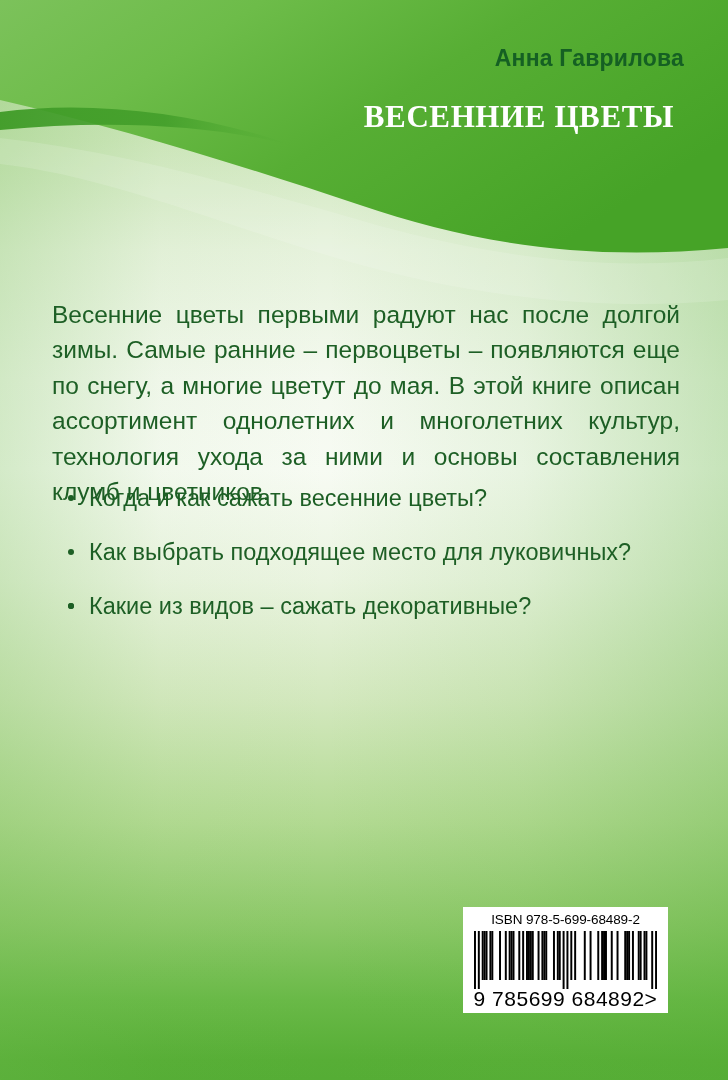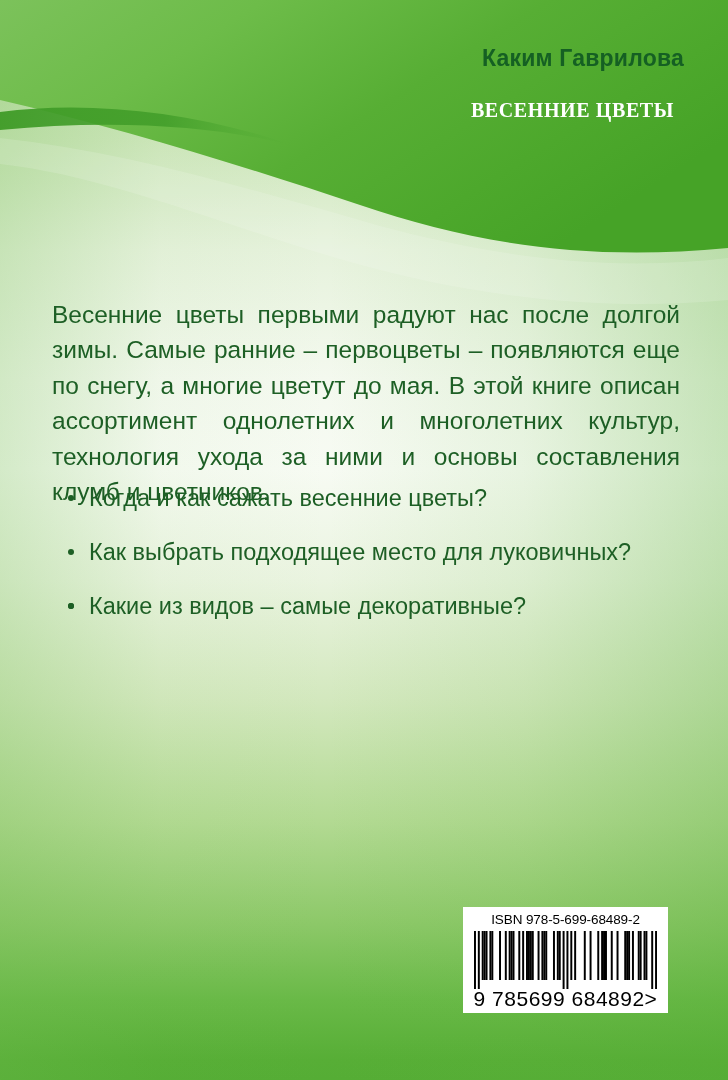--- a/index.html
+++ b/index.html
@@ -73,21 +73,21 @@
     color: #156023;
     letter-spacing: 0.2px;
     white-space: nowrap;
   }
 
   .title {
     position: absolute;
     top: 99px;
     right: 54px;
     font-family: "Liberation Serif", serif;
-    font-size: 20px;
+    font-size: 31px;
     font-weight: bold;
     color: #ffffff;
     letter-spacing: 0.6px;
     white-space: nowrap;
   }
 
   .blurb {
     position: absolute;
     top: 272px;
     left: 52px;
@@ -205,41 +205,41 @@
     <path fill="#ffffff" opacity="0.14" d="M 0,138
              C 130,152 260,192 380,226
              C 500,258 610,272 728,258
              L 728,300
              C 600,312 470,296 350,262
              C 230,228 110,176 0,164 Z"></path>
   </svg>
 
   <div class="content">
 
-    <div class="author">Каким Гаврилова</div>
+    <div class="author">Анна Гаврилова</div>
 
     <div class="title">ВЕСЕННИЕ ЦВЕТЫ</div>
 
     <p class="blurb">Весенние цветы первыми радуют нас после долгой зимы. Самые ранние – первоцветы – появляются еще по снегу, а многие цветут до мая. В этой книге описан ассортимент однолетних и многолетних культур, технология ухода за ними и основы составления клумб и цветников.</p>
 
     <ul class="bullets">
       <li>
         <span class="dot"></span>
         <span>Когда и как сажать весенние цветы?</span>
       </li>
       <li>
         <span class="dot"></span>
         <span>Как выбрать подходящее место для луковичных?</span>
       </li>
       <li>
         <span class="dot"></span>
       </li>
       <li>
         <span class="dot"></span>
-        <span>Какие из видов – самые декоративные?</span>
+        <span>Какие из видов – сажать декоративные?</span>
       </li>
     </ul>
 
   </div>
 
   <div class="barcode-box">
     <div class="isbn-text">ISBN 978-5-699-68489-2</div>
     <svg class="bars" viewBox="0 0 183 58" preserveAspectRatio="none">
       <g fill="#000000" id="bargroup">
           <rect x="0.00" y="0" width="1.96" height="58"></rect>

